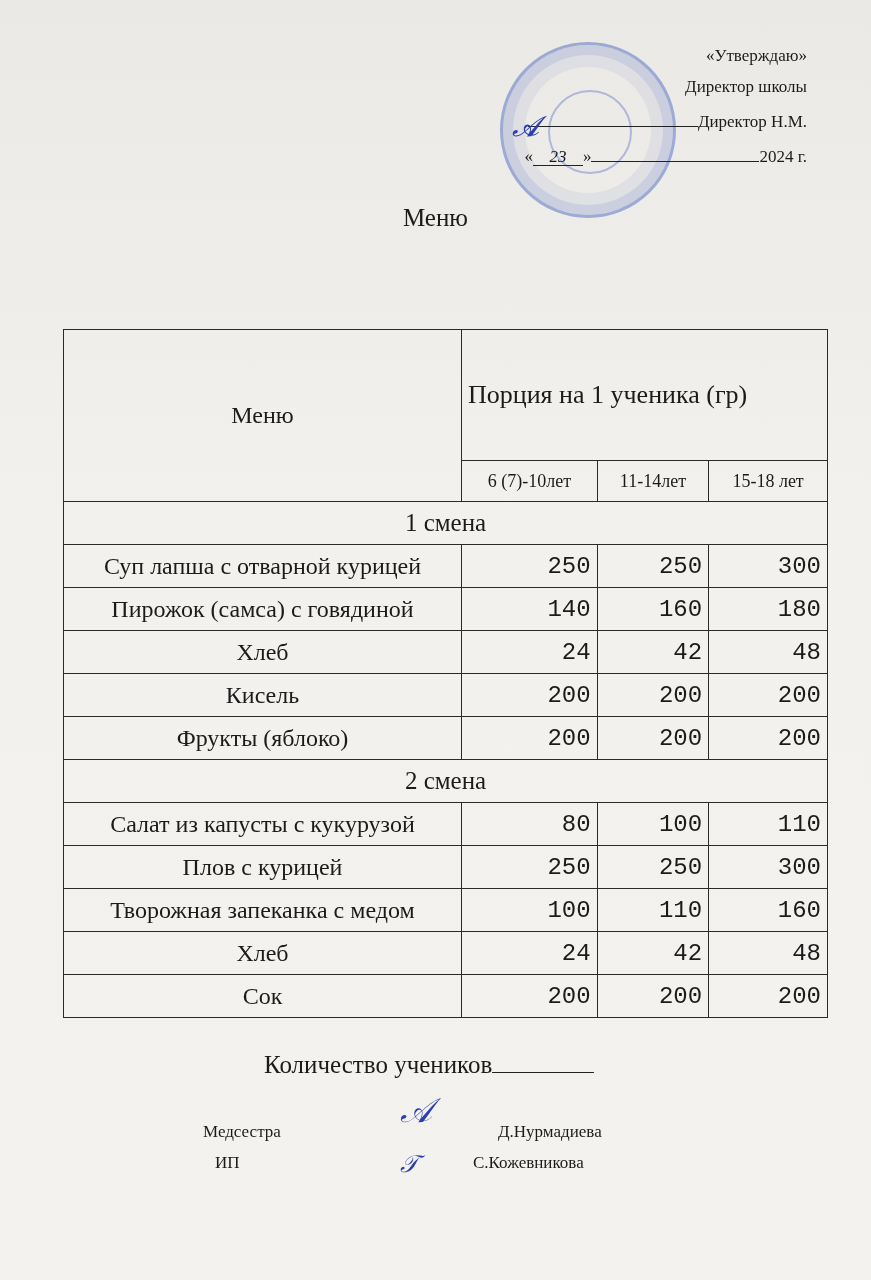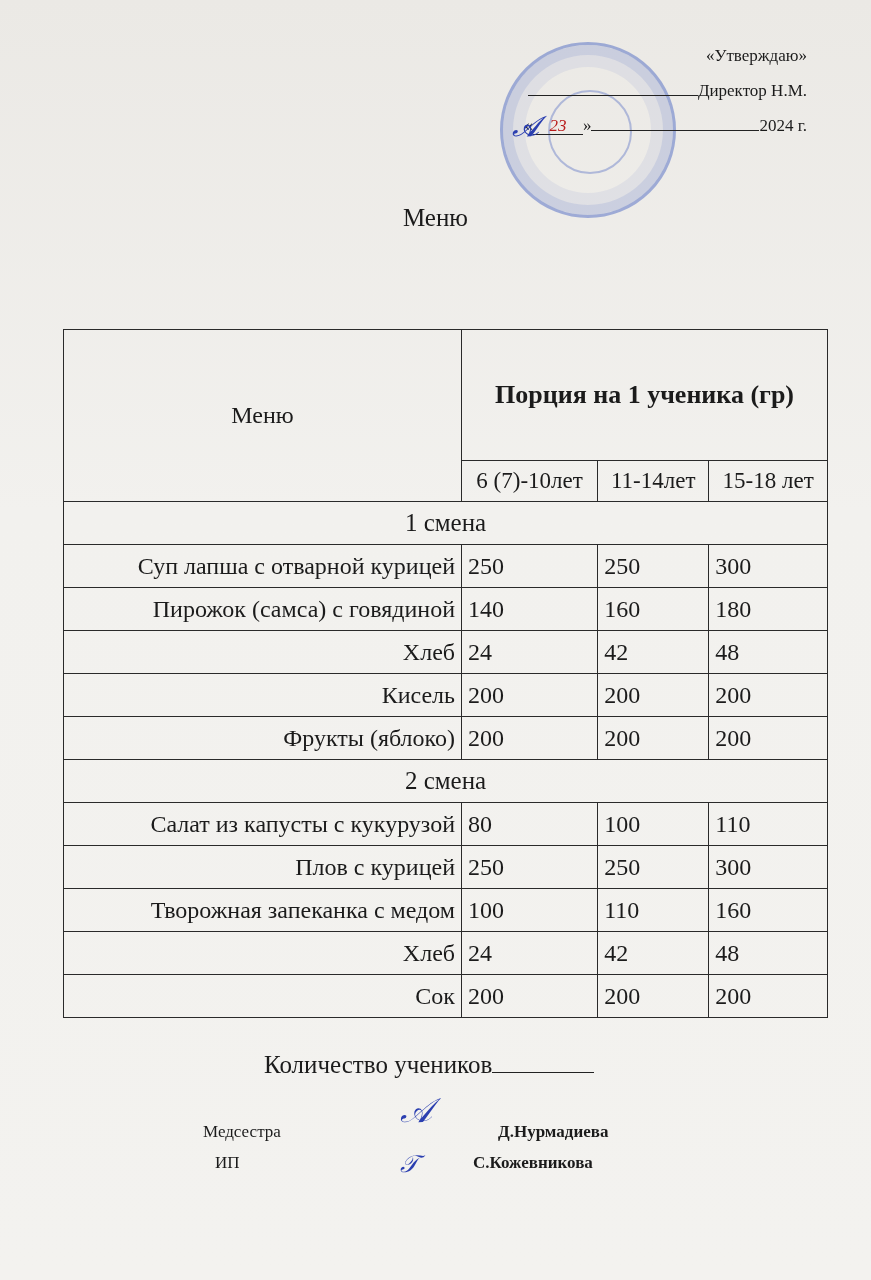--- a/index.html
+++ b/index.html
@@ -17,41 +17,42 @@
     }
     .stamp-inner { position: absolute; left: 45px; top: 45px; width: 80px; height: 80px; border-radius: 50%; border: 2px solid rgba(60,90,190,0.35); }
     .sig { position: absolute; color: #2b3fb0; font-family: "DejaVu Serif", serif; font-style: italic; }
     .title-block { position: absolute; left: 0; right: 0; top: 203px; text-align: center; font-size: 25px; line-height: 30px; }
     table.menu {
       position: absolute; left: 63px; top: 329px; width: 765px; border-collapse: collapse;
       font-size: 24px;
     }
     table.menu td { border: 1.5px solid #2a2a2a; padding: 0 6px; height: 42px; }
     .hdr-menu { text-align: center; height: 120px !important; }
-    .hdr-portion { text-align: center; height: 130px !important; font-size: 26px; font-weight: bold; }
-    .hdr-age { text-align: center; font-size: 23px; height: 40px !important; }
+    .hdr-portion { height: 130px !important; font-size: 26px; }
+    .hdr-age { text-align: center; font-size: 18px; height: 40px !important; }
     .shift { text-align: center; font-size: 25px; height: 42px !important; }
-    .dish { width: 385px; text-align: right; }
-    .num { text-align: left; }
+    .dish { width: 385px; text-align: center; }
+    .num { text-align: right; font-family: Liberation Mono, monospace; }
     .footer { position: absolute; left: 264px; top: 1048px; font-size: 25px; }
     .signatures { position: absolute; left: 203px; top: 1116px; font-size: 17px; line-height: 31px; }
     .signatures .row { position: relative; height: 31px; }
-    .signatures .right { position: absolute; white-space: nowrap; font-weight: bold; }
+    .signatures .right { position: absolute; white-space: nowrap; }
   </style>
 </head>
 <body>
 
 <div class="stamp">
     <div class="stamp-inner"></div>
   </div>
 
 <div class="approval">
   <div class="line">«Утверждаю»</div>
+  <div class="line">Директор школы</div>
   <div class="line"><span class="uline" style="width:170px"></span><span>Директор Н.М.</span></div>
-  <div class="line">«<span class="uline" style="width:50px;text-align:center;color:#b91c1c;font-style:italic">23</span>»<span class="uline" style="width:168px"></span><span>2024 г.</span></div>
+  <div class="line">«<span class="uline" style="width:50px;text-align:center;color:#0f172a;font-style:italic">23</span>»<span class="uline" style="width:168px"></span><span>2024 г.</span></div>
 </div>
 <div class="sig" style="left:512px;top:110px;font-size:28px">𝓐</div>
 
 <div class="title-block">
   <div>Меню</div>
 </div>
 
 <table class="menu">
   <tbody>
       <tr>

